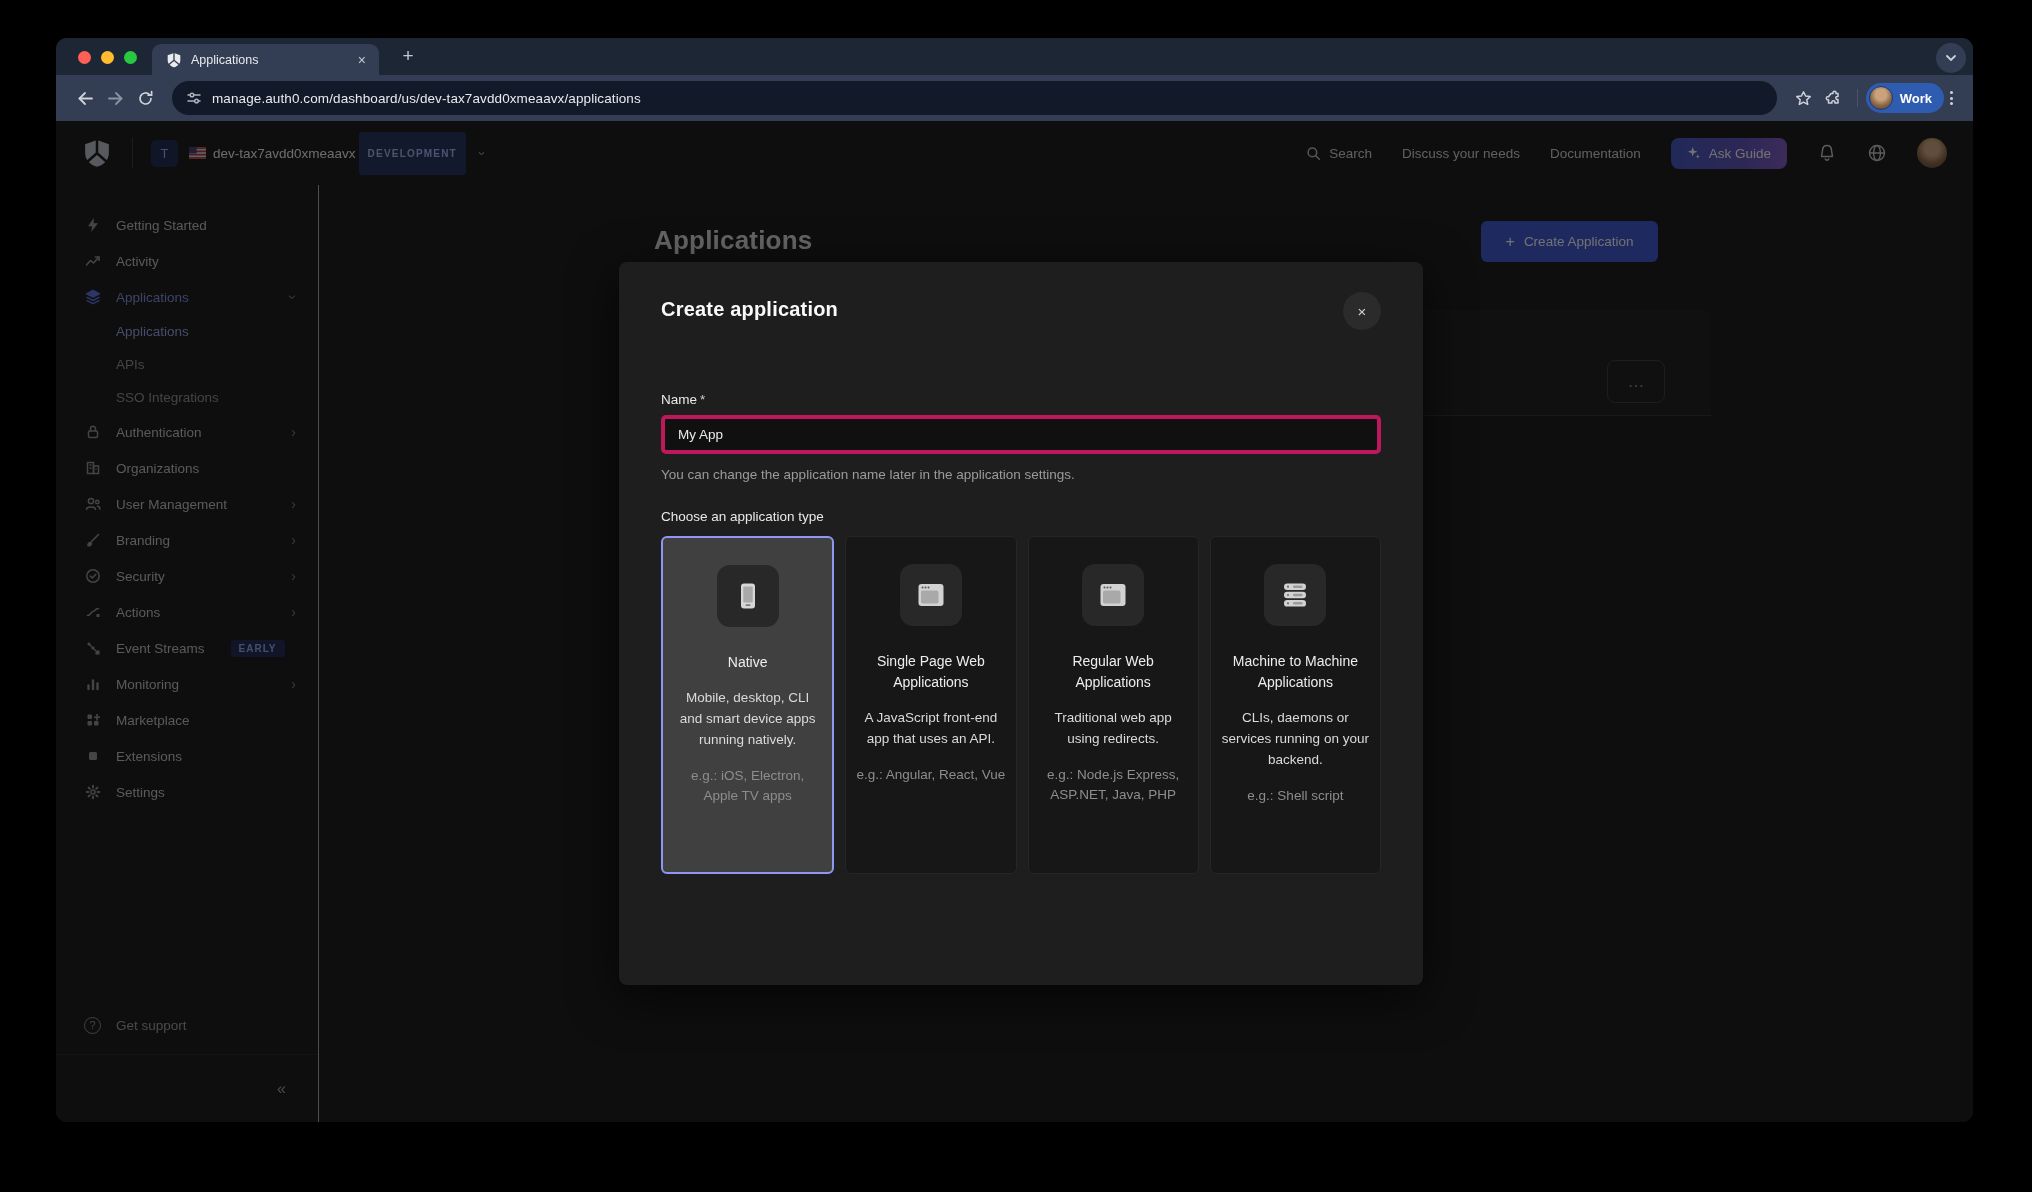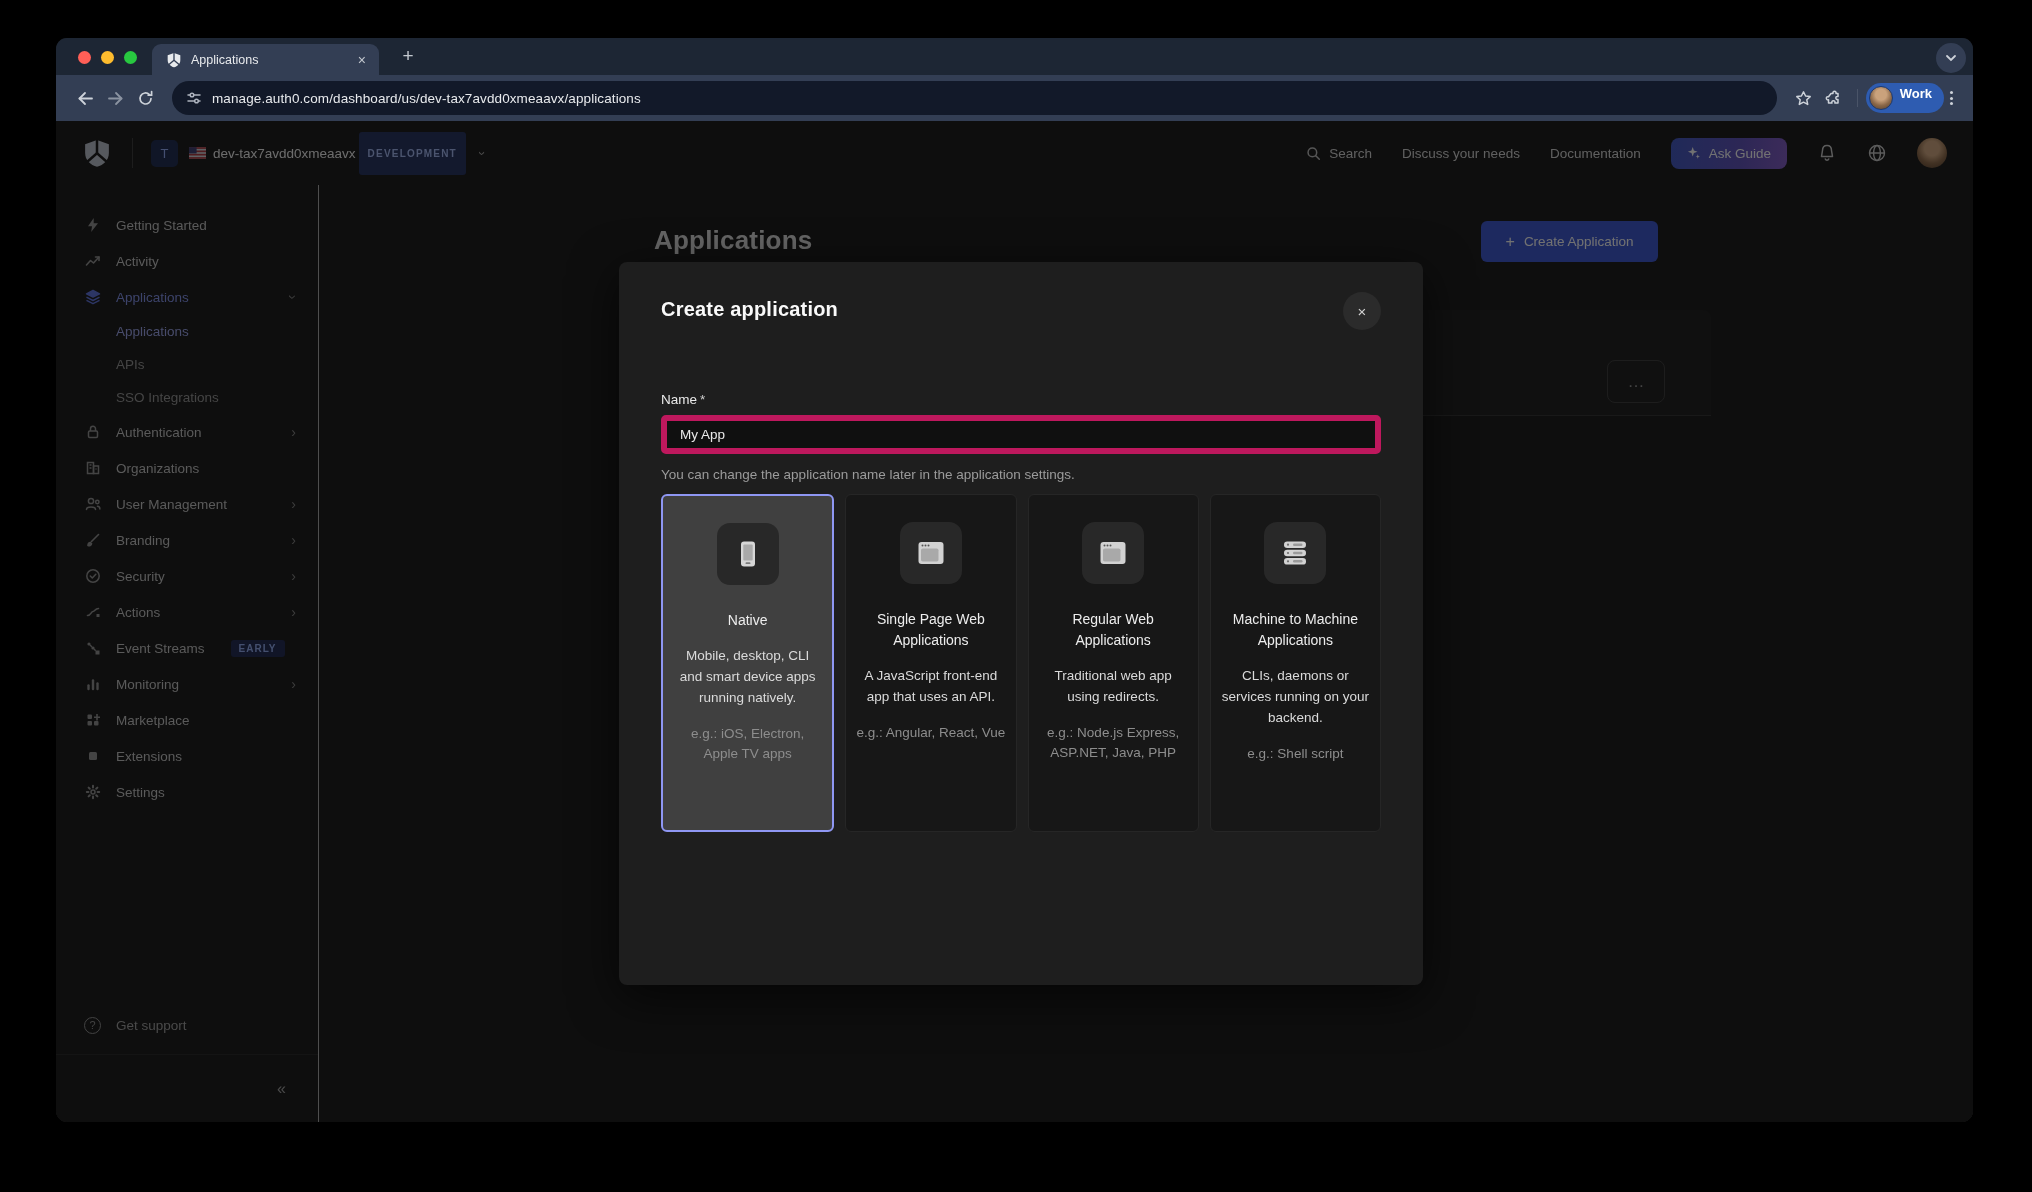--- a/index.html
+++ b/index.html
@@ -28,21 +28,21 @@
 
   .toolbar { height:46px; background:#333e54; display:flex; align-items:center; padding:0 14px; }
   .nav-ic { width:30px; height:30px; display:flex; align-items:center; justify-content:center; color:#cdd2d9; }
   .nav-ic.dim { color:#8b93a1; }
   .nav-ic svg { width:17px; height:17px; }
   .urlbar { flex:1; height:34px; margin:0 12px; background:#121929; border-radius:17px;
             display:flex; align-items:center; padding:0 14px; }
   .urlbar .tune { width:16px; height:16px; color:#aeb4bf; margin-right:10px; flex:none; }
   .url-text { font-size:13.5px; color:#e8eaed; letter-spacing:.1px; white-space:nowrap; }
   .sep { width:1px; height:18px; background:#4a5468; margin:0 8px; }
-  .profile-pill { height:30px; background:#2e5cb1; border-radius:16px; display:flex; align-items:flex-start;
+  .profile-pill { height:30px; background:#2e5cb1; border-radius:16px; display:flex; align-items:center;
                   padding:3px 12px 3px 3px; gap:7px; }
   .avatar { width:24px; height:24px; border-radius:50%;
             background:radial-gradient(circle at 50% 35%, #caa27c 0 30%, #8a6748 60%, #4f3b2a 100%); border:1px solid #1c3a73; }
   .profile-pill .pname { color:#fff; font-size:13px; font-weight:700; }
   .vdots { display:flex; flex-direction:column; gap:2.5px; padding:0 6px; }
   .vdots i { width:3px; height:3px; border-radius:50%; background:#cdd2d9; }
 
   
   .app { position:relative; height:1001px; background:#191919; overflow:hidden; }
 
@@ -107,21 +107,21 @@
 
   
   .modal { position:absolute; left:563px; top:141px; width:804px; height:723px; background:#1e1e1e;
            border-radius:8px; z-index:10; box-shadow:0 12px 48px rgba(0,0,0,.65); padding:0 42px; }
   .modal-head { display:flex; align-items:flex-start; margin-top:36px; }
   .modal-title { font-size:20px; font-weight:600; color:#fafafa; letter-spacing:.2px; }
   .modal-close { margin-left:auto; width:38px; height:38px; border-radius:50%; background:#2b2b2b; border:none;
                  color:#d2d2d2; font-size:15px; display:flex; align-items:center; justify-content:center; margin-top:-6px; }
   .field-label { margin-top:62px; font-size:13.5px; color:#e9e9e9; }
   .field-label .req { color:#cfcfcf; margin-left:3px; }
-  .name-input { margin-top:8px; width:720px; height:39px; background:#101010; border:6px solid #be185d;
+  .name-input { margin-top:8px; width:720px; height:39px; background:#101010; border:4px solid #be185d;
                 border-radius:5px; color:#e9e9e9; font-size:13.5px; font-family:inherit; padding:0 13px; outline:none; }
   .field-help { margin-top:13px; font-size:13.5px; color:#9b9b9b; }
   .type-label { margin-top:27px; font-size:13.5px; color:#e9e9e9; }
   .cards { margin-top:12px; display:flex; gap:11px; height:338px; }
   .type-card { flex:1; background:#171717; border:1px solid #262626; border-radius:6px;
                display:flex; flex-direction:column; align-items:center; padding:27px 10px 0; text-align:center; }
   .type-card.selected { border:2px solid #8f97f3; background:#404040; }
   .icon-tile { width:62px; height:62px; border-radius:13px; background:#282828;
                display:flex; align-items:center; justify-content:center; flex:none; }
   .icon-tile svg { width:34px; height:34px; }
@@ -460,20 +460,21 @@
             <span>×</span>
           </button>
       </div>
 
       <div class="field-label">
         <span>Name</span><span class="req">*</span>
       </div>
       <input class="name-input" type="text" value="My App" style="">
       <div class="field-help">You can change the application name later in the application settings.</div>
 
+      <div class="type-label">Choose an application type</div>
 
       <div class="cards">
         <div class="type-card selected">
           <div class="icon-tile">
             <svg viewBox="0 0 34 34">
                 <rect x="10" y="4.5" width="14" height="25" rx="3" fill="#d6d6d6"></rect>
                 <rect x="12.3" y="7.5" width="9.4" height="16" rx="1" fill="#a9a9a9"></rect>
                 <rect x="14.5" y="25.2" width="5" height="1.9" rx=".95" fill="#7b7b7b"></rect>
               </svg>
           </div>

